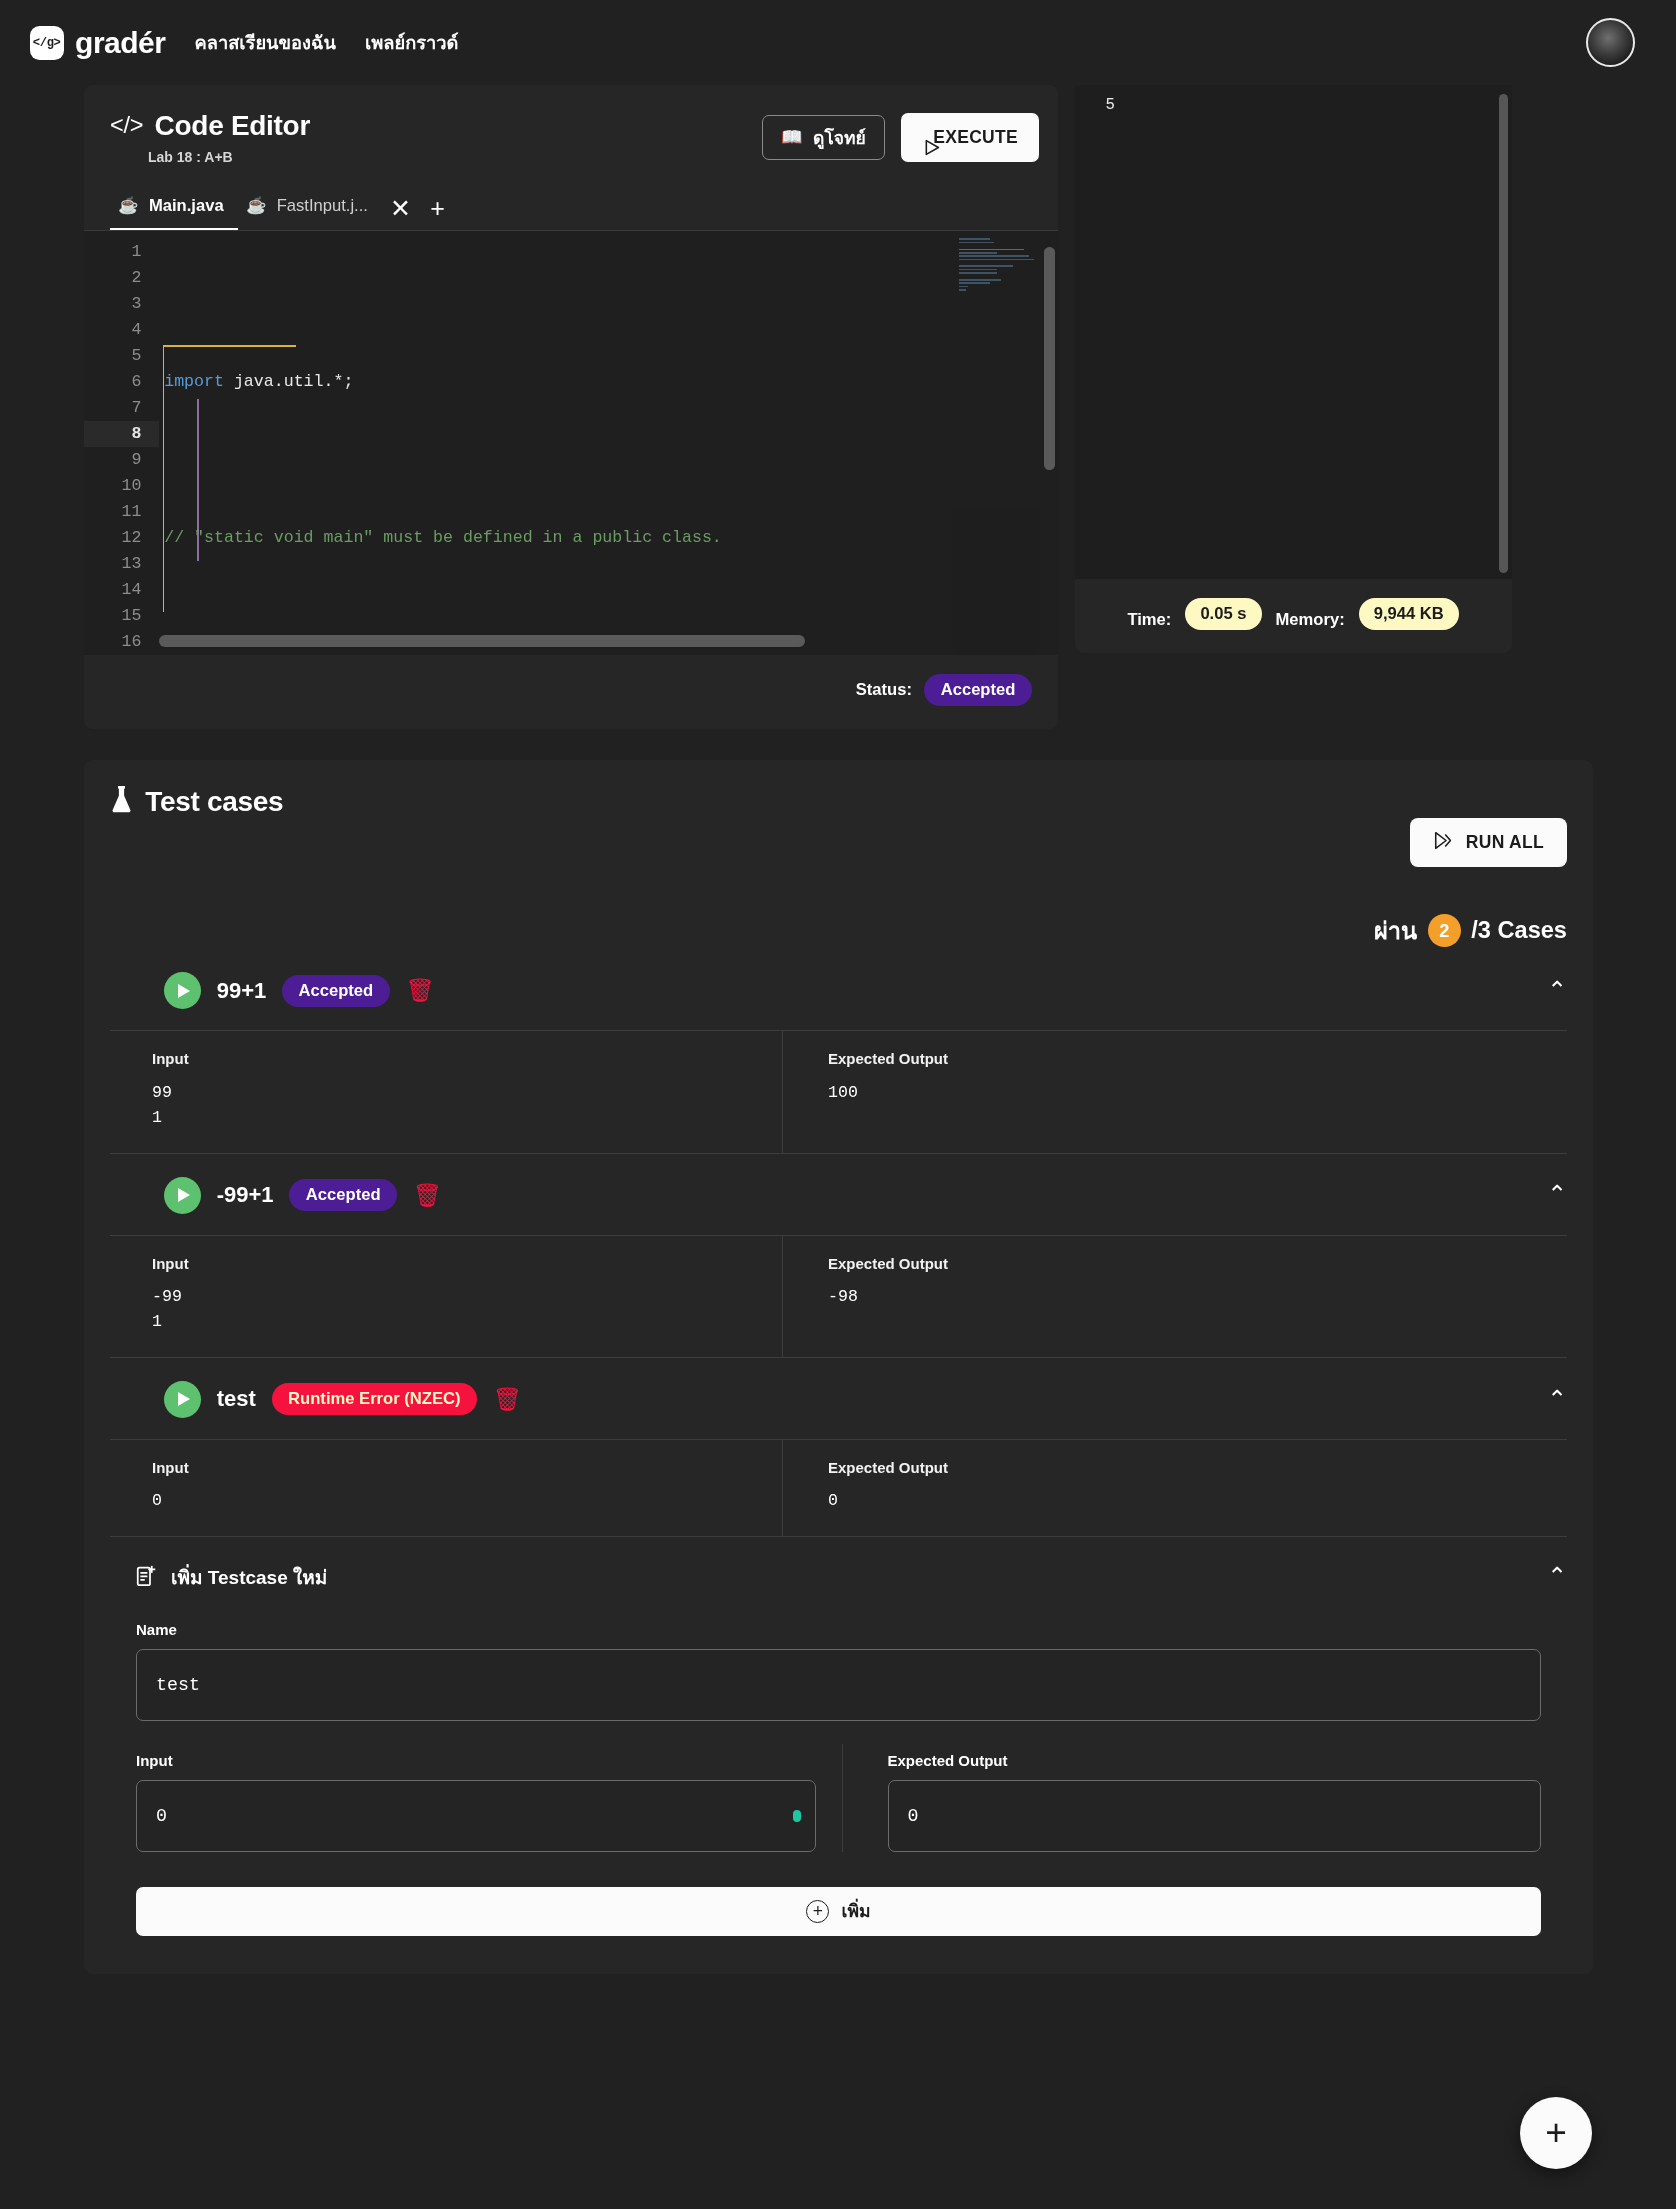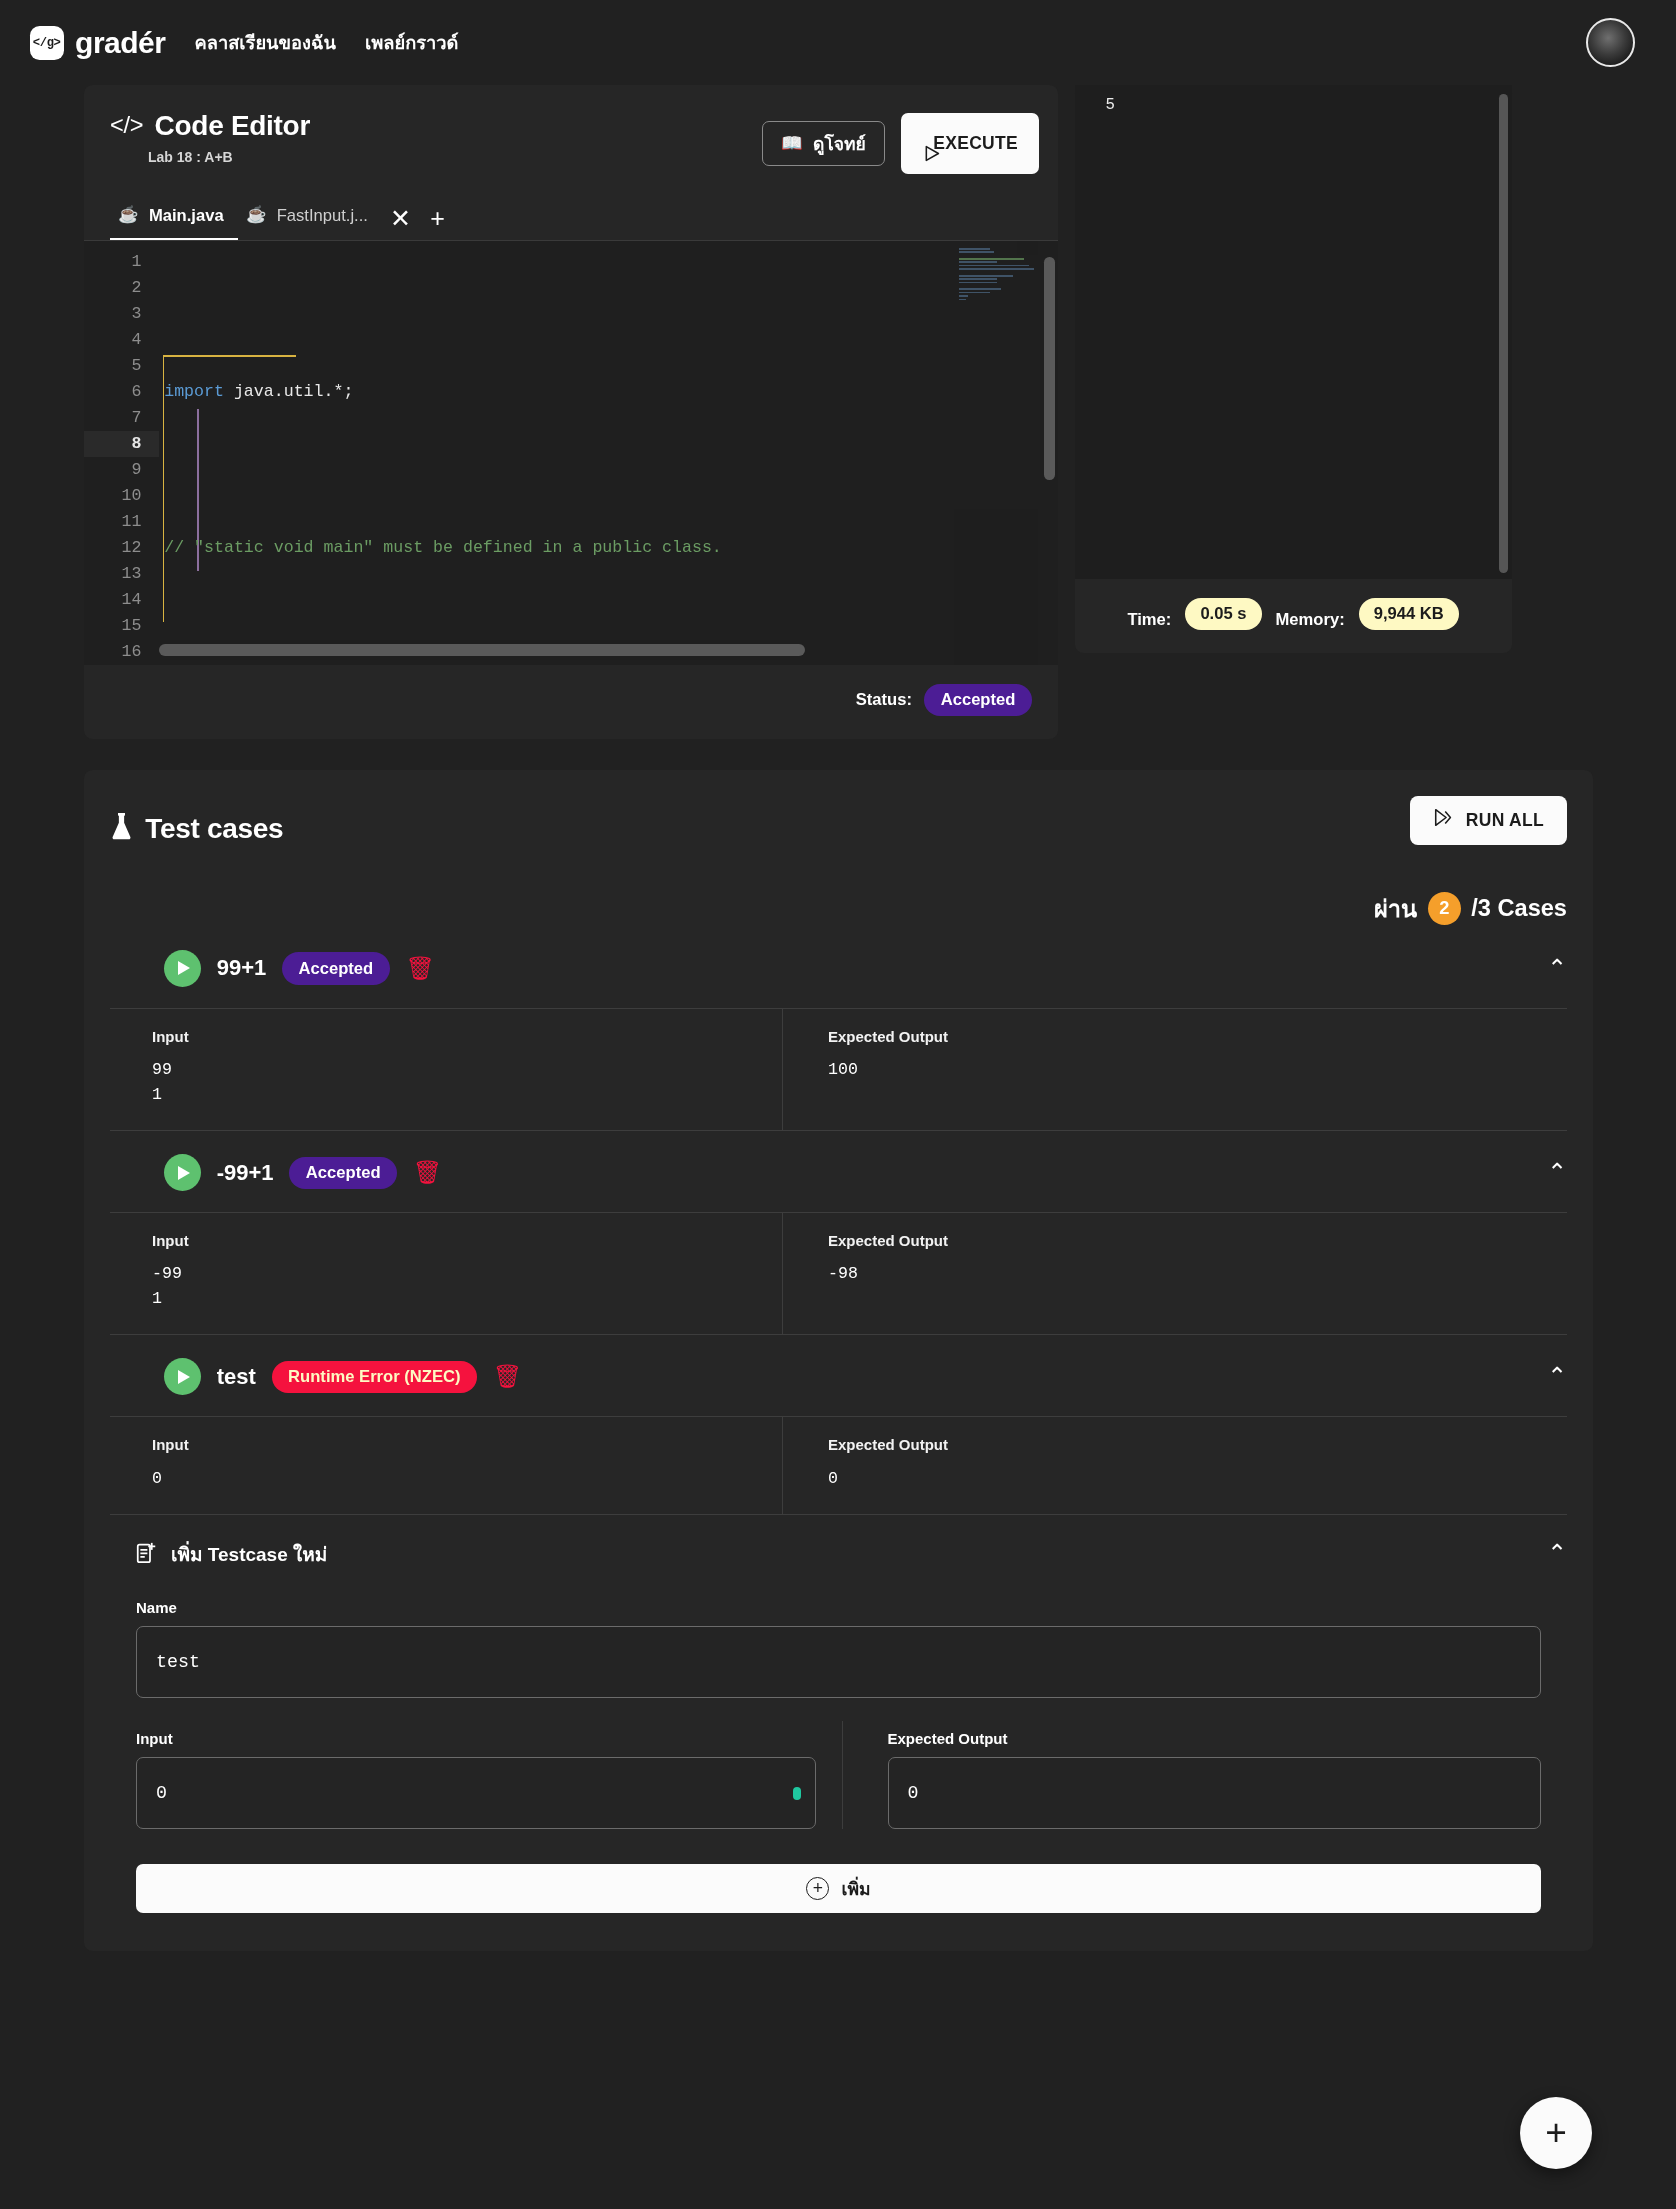--- a/index.html
+++ b/index.html
@@ -86,21 +86,21 @@
     font-size: 17.5px; font-weight: 600;
     cursor: pointer;
     font-family: "Liberation Sans", sans-serif;
   }
   .btn-white {
     background: #fbfbfb;
     border: none;
     color: #1c1c1c;
     border-radius: 7px;
     padding: 0 21px;
-    height: 61px;
+    height: 49px;
     display: flex; align-items: center; gap: 11.4px;
     font-size: 17.5px; font-weight: bold;
     letter-spacing: 0.3px;
     cursor: pointer;
     font-family: "Liberation Sans", sans-serif;
   }
   .tabbar {
     display: flex; align-items: center;
     margin: 23px 0 0 0;
     padding: 0 0 0 26px;
@@ -216,22 +216,23 @@
     background: #565656; border-radius: 4.4px;
   }
   .output-foot {
     display:flex; align-items:flex-end; justify-content:center; gap: 14px;
     padding: 19px 0 23px 0;
     font-size: 16.6px; font-weight: 600;
   }
   
   .tests-panel { margin-top: 31px; padding: 0 0 38px 0; }
   .tests-head {
-    display:flex; align-items:flex-end;
+    display:flex; align-items:flex-start;
     padding: 26px 26px 0 26px;
+    flex-direction: column;
   }
   .tests-title {
     display:flex; align-items:center; gap: 12.2px;
     font-size: 28px; font-weight: bold; letter-spacing:-0.3px;
   }
   .flask { font-size: 26px; line-height: 1; }
   .btn-runall {
     margin-left:auto;
     background:#fbfbfb; color:#1c1c1c; border:none; border-radius:7.9px;
     height: 49px; padding: 0 23px;

